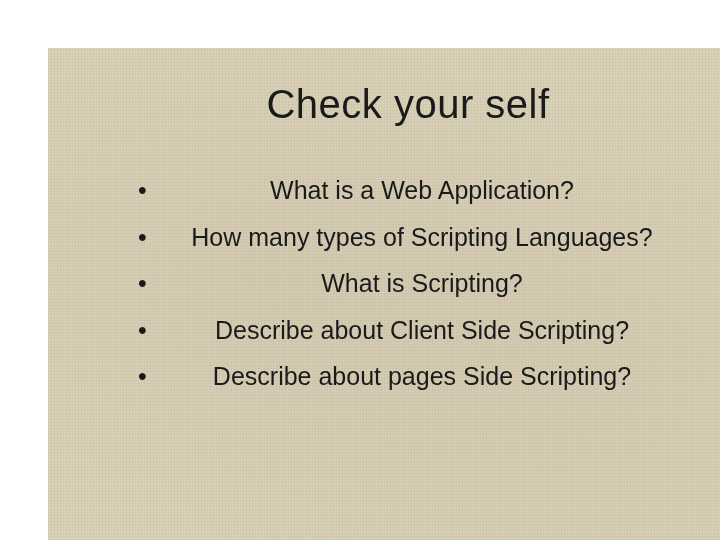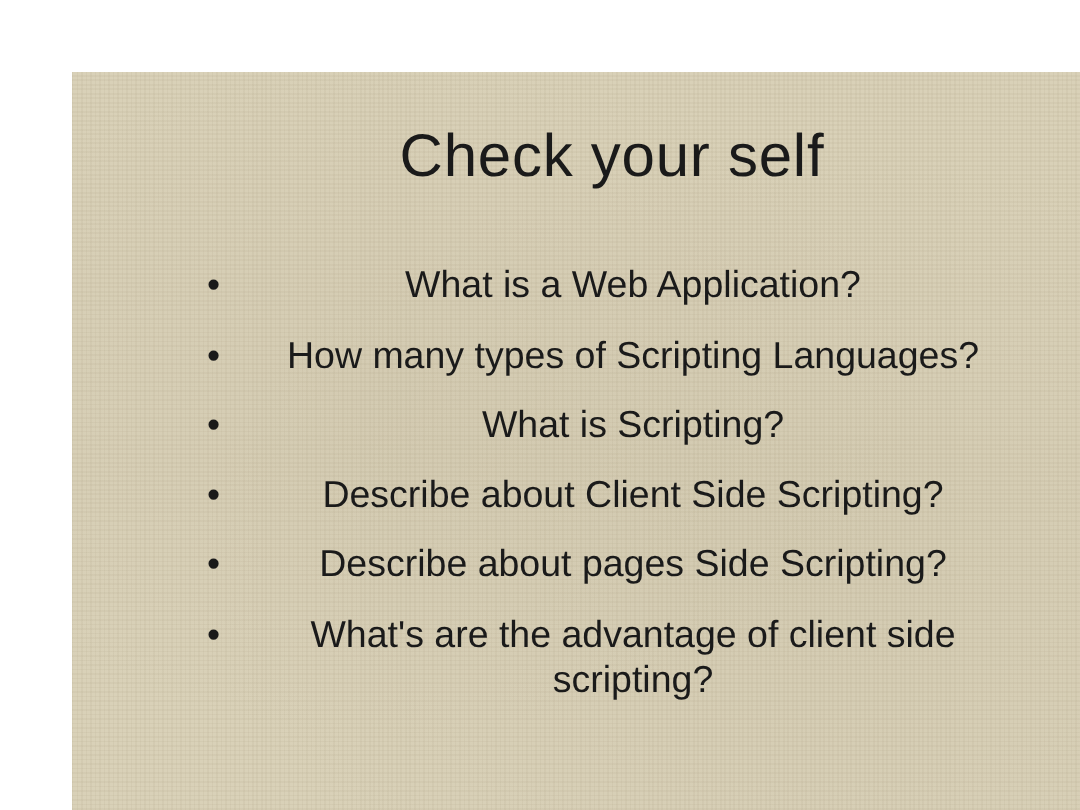--- a/index.html
+++ b/index.html
@@ -57,15 +57,14 @@
 <body>
 
 <div class="slide">
   <h1 class="title">Check your self</h1>
   <ul class="bullet-list">
     <li class="bullet-item">What is a Web Application?</li>
     <li class="bullet-item">How many types of Scripting Languages?</li>
     <li class="bullet-item">What is Scripting?</li>
     <li class="bullet-item">Describe about Client Side Scripting?</li>
     <li class="bullet-item">Describe about pages Side Scripting?</li>
-    <li class="bullet-item">What's are the advantage of client side scripting?</li>
   </ul>
 </div>
 
 </body></html>

